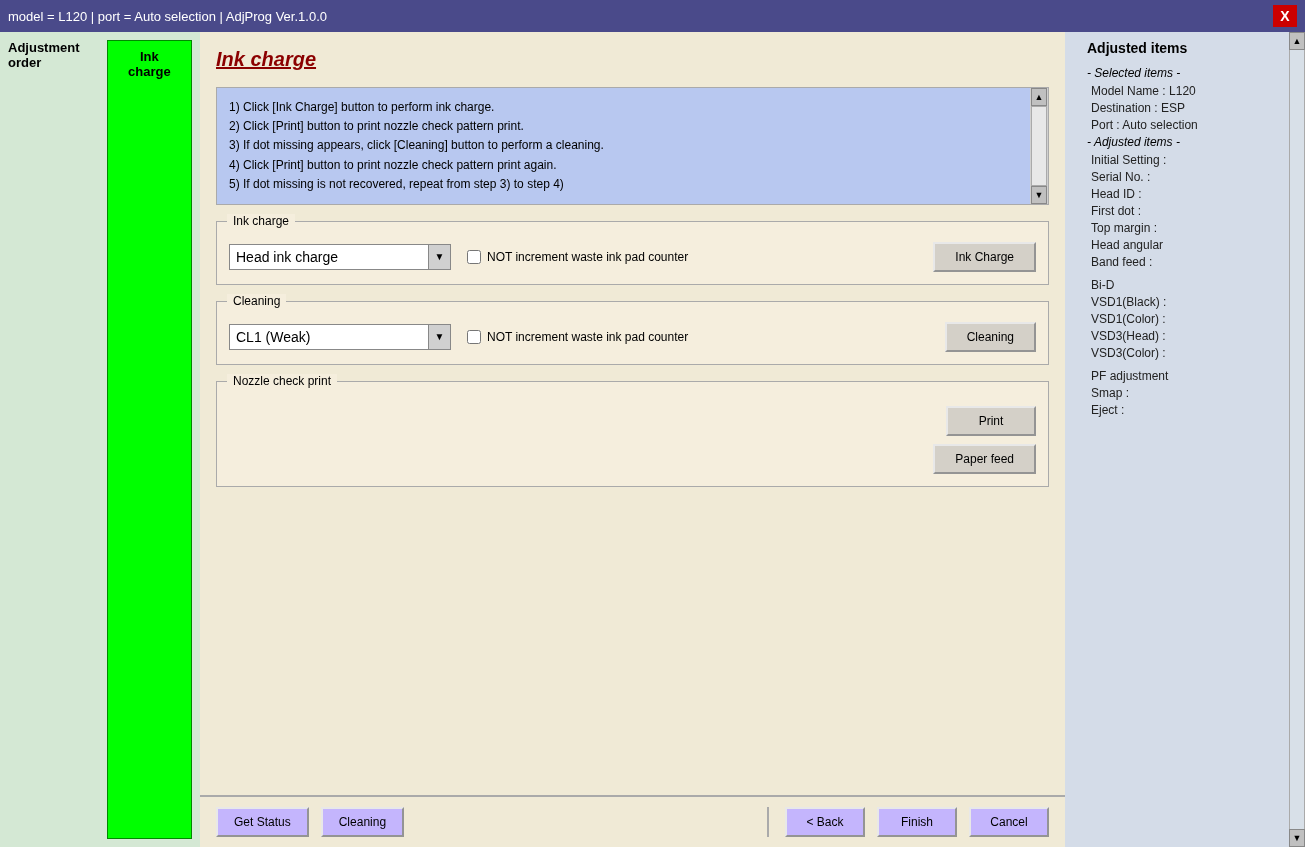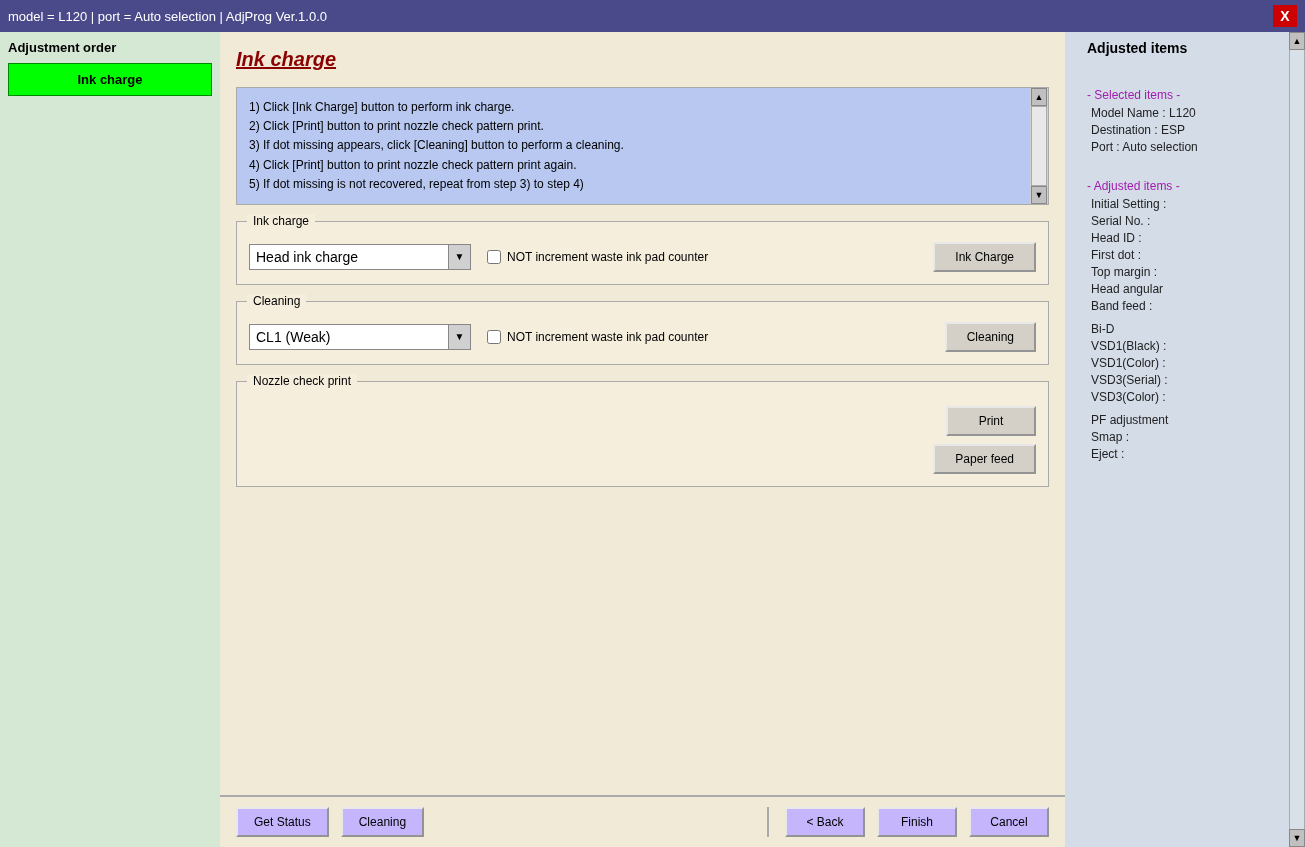--- a/index.html
+++ b/index.html
@@ -44,26 +44,26 @@
 
     
     .main-container {
       display: flex;
       flex: 1;
       overflow: hidden;
     }
 
     
     .left-sidebar {
-      width: 220px;
+      width: 200px;
       background: #d4e8d4;
       padding: 8px;
       flex-shrink: 0;
       display: flex;
-      flex-direction: column;
+      flex-direction: row;
     }
     .sidebar-title {
       font-size: 13px;
       font-weight: bold;
       margin-bottom: 8px;
       color: #000;
     }
     .sidebar-item-active {
       background: #00ff00;
       color: #000;
@@ -258,23 +258,24 @@
       overflow-y: auto;
       position: relative;
     }
     .right-panel-title {
       font-size: 14px;
       font-weight: bold;
       margin-bottom: 10px;
     }
     .right-section-header {
       font-size: 12px;
-      color: #a21caf;
+      color: #000000;
       margin-bottom: 4px;
-      margin-top: 22px;
+      margin-top: 0;
+      font-style: italic;
     }
     .right-item {
       font-size: 12px;
       color: #222;
       margin-bottom: 3px;
       padding-left: 4px;
     }
     .right-scrollbar {
       position: absolute;
       right: 0;
@@ -420,21 +421,21 @@
     <div class="right-item">Serial No. :</div>
     <div class="right-item">Head ID :</div>
     <div class="right-item">First dot :</div>
     <div class="right-item">Top margin :</div>
     <div class="right-item">Head angular</div>
     <div class="right-item"> Band feed :</div>
     <div style="height:6px;"></div>
     <div class="right-item">Bi-D</div>
     <div class="right-item"> VSD1(Black) :</div>
     <div class="right-item"> VSD1(Color) :</div>
-    <div class="right-item"> VSD3(Serial) :</div>
+    <div class="right-item"> VSD3(Head) :</div>
     <div class="right-item"> VSD3(Color) :</div>
     <div style="height:6px;"></div>
     <div class="right-item">PF adjustment</div>
     <div class="right-item">Smap :</div>
     <div class="right-item">Eject :</div>
 
     <div class="right-scrollbar">
       <div class="right-scroll-arrow">▲</div>
       <div class="right-scroll-track"></div>
       <div class="right-scroll-arrow">▼</div>

